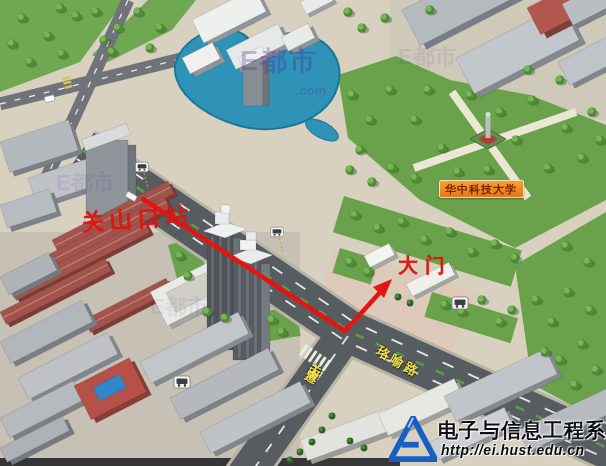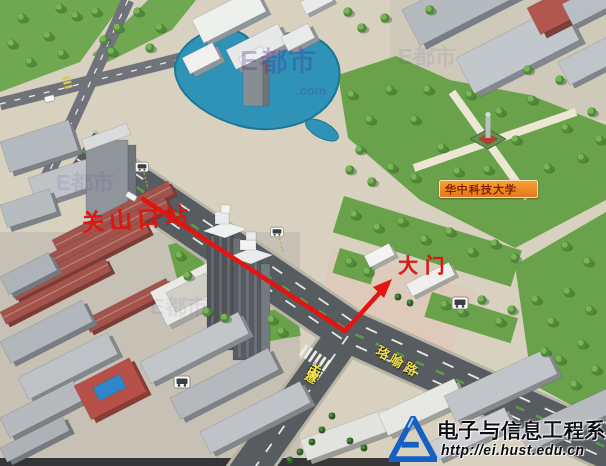--- a/index.html
+++ b/index.html
@@ -13,21 +13,21 @@
   .red-note{
     color:#e41511;font-weight:bold;
     text-shadow:0 0 1px rgba(150,0,0,.5);
     font-family:"DejaVu Sans","Liberation Sans",sans-serif;
   }
   #station-label{left:82px;top:208px;font-size:22px;letter-spacing:6px;transform:rotate(-4deg);}
   #gate-label{left:398px;top:255px;font-size:20px;letter-spacing:7px;text-align:right;}
   #university-label{
     left:439px;top:180px;font-size:11px;font-weight:bold;letter-spacing:1px;
     color:#7e1d00;background:linear-gradient(180deg,#f5a233,#e4771a);
-    border:1px solid #f8debc;border-radius:2px;padding:3px 20px 2px 5px;
+    border:1px solid #f8debc;border-radius:2px;padding:3px 6px 2px 5px;
     box-shadow:0 1px 2px rgba(60,30,0,.45);
   }
   .roadname{
     color:#f2e14d;font-weight:bold;
     text-shadow:1px 1px 1px rgba(40,40,10,.9), -1px -1px 1px rgba(0,0,0,.4);
   }
   #road-label-luoyu{left:381px;top:344px;font-size:13px;letter-spacing:3px;
     transform:rotate(30deg);transform-origin:left top;}
   #road-label-guanshan{left:318px;top:352px;font-size:12px;letter-spacing:3px;
     writing-mode:vertical-rl;transform:rotate(28deg);transform-origin:left top;}

